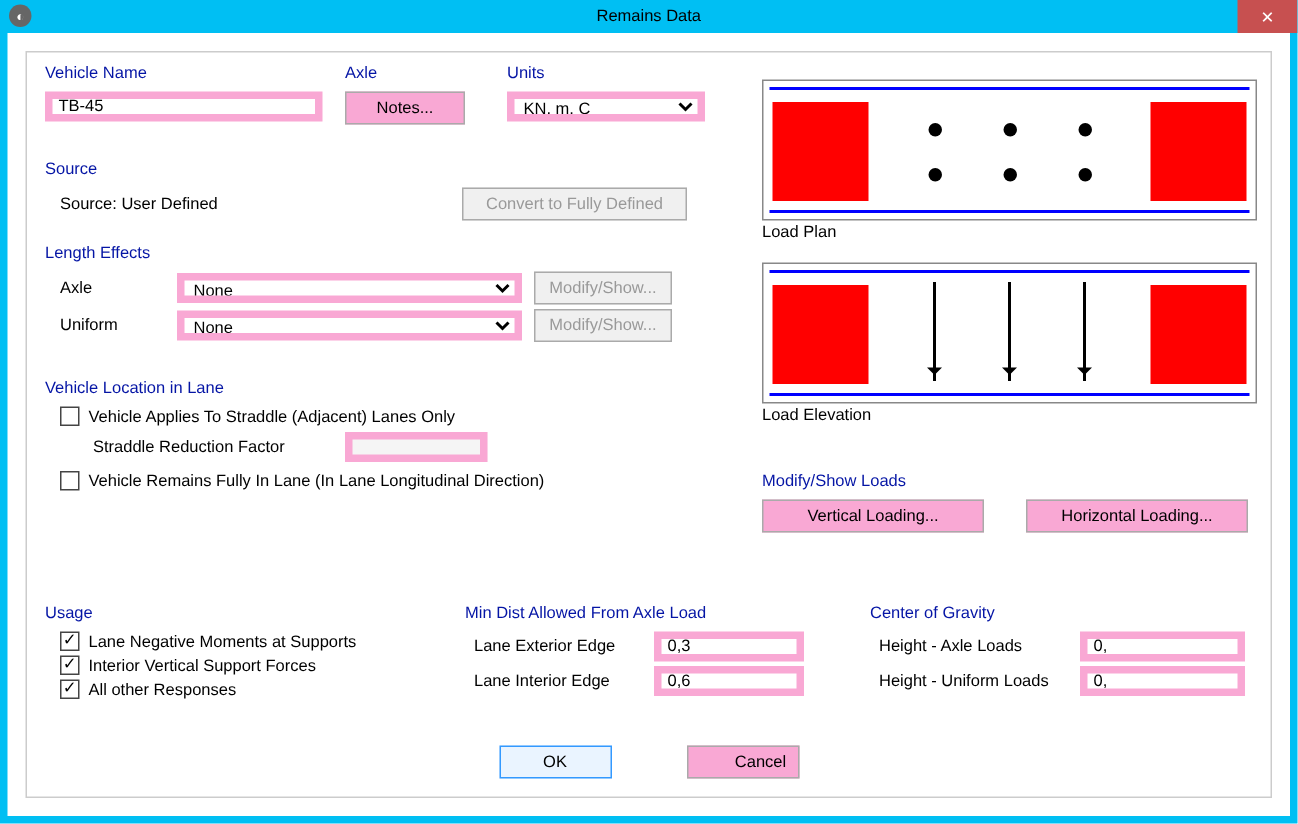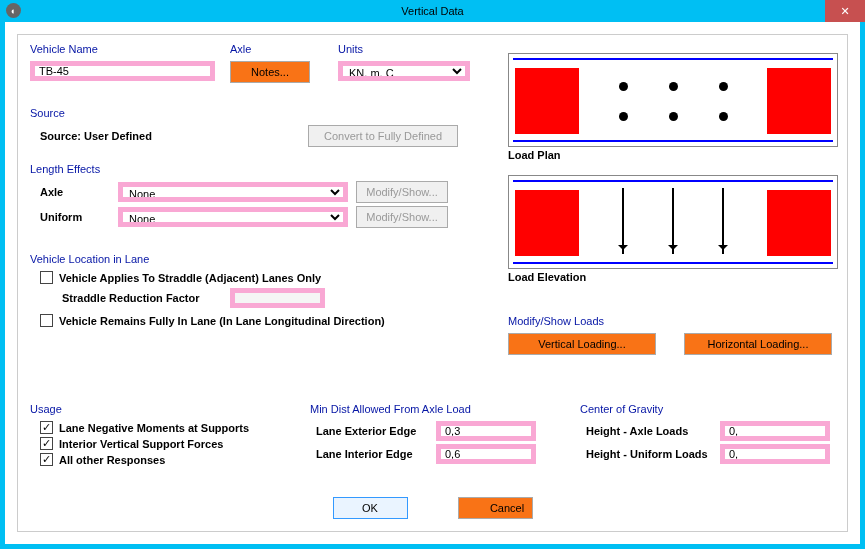--- a/index.html
+++ b/index.html
@@ -8,41 +8,41 @@
   .titlebar .appicon { position: absolute; left: 6px; top: 3px; width: 15px; height: 15px; background: #666; border-radius: 50%; display: flex; align-items: center; justify-content: center; color: #fff; font-size: 9px; }
   .titlebar .title { color: #000; }
   .titlebar .close { position: absolute; right: 0; top: 0; width: 40px; height: 22px; background: #c75050; color: #fff; display: flex; align-items: center; justify-content: center; font-size: 13px; font-weight: normal; }
   .window-body { background: #fff; position: absolute; left: 5px; right: 5px; top: 22px; bottom: 5px; padding: 12px; }
   .panel { background: #fff; border: 1px solid #ccc; padding: 12px 12px 14px 12px; height: 100%; position: relative; }
   .group { position: absolute; border: none; }
   .group-title { color: #0515a5; margin-bottom: 6px; }
   .input-text { border: 5px solid #f9a8d4; height: 20px; padding: 2px 4px; background: #fff; color: #000; width: 100%; }
   .input-text.ro { background: #f5f5f5; }
   select.input-text { padding: 0 2px; }
-  .btn { border: 1px solid #aaa; background: #f97316; height: 22px; display: flex; align-items: center; justify-content: center; cursor: default; }
+  .btn { border: 1px solid #aaa; background: #f9a8d4; height: 22px; display: flex; align-items: center; justify-content: center; cursor: default; }
   .btn.blue { border-color: #3399ff; background: #eaf4ff; }
   .btn.disabled { color: #999; background: #f0f0f0; }
-  .lbl { color: #000; font-weight: bold; }
+  .lbl { color: #000; }
   .cb { display: flex; align-items: center; gap: 6px; margin: 3px 0; }
   .cb .box { width: 13px; height: 13px; border: 1px solid #444; display: flex; align-items: center; justify-content: center; background: #fff; font-size: 10px; line-height: 1; }
   .cb .box .chk { color: #000; }
   .vis { border: 1px solid #888; background: #fff; position: relative; }
   .vis .hbar { position: absolute; left: 4px; right: 4px; height: 2px; background: #0000ff; }
   .vis .red { position: absolute; background: #ff0000; }
   .dot { position: absolute; width: 9px; height: 9px; background: #000; border-radius: 50%; }
   .arrow { position: absolute; width: 2px; background: #000; }
   .arrow::after { content: ""; position: absolute; left: -4px; bottom: -1px; border: 5px solid transparent; border-top-color: #000; }
   .row { display: flex; align-items: center; gap: 8px; margin: 3px 0; }
 </style>
 </head>
 <body>
 
 <div class="titlebar">
   <div class="appicon">◐</div>
-  <div class="title">Vertical Data</div>
+  <div class="title">Remains Data</div>
   <div class="close">
       <span>✕</span>
     </div>
 </div>
 
 <div class="window-body">
   <div class="panel">
 
     <div class="group" style="left:12px; top:8px; width:185px;">
       <div class="group-title">Vehicle Name</div>

